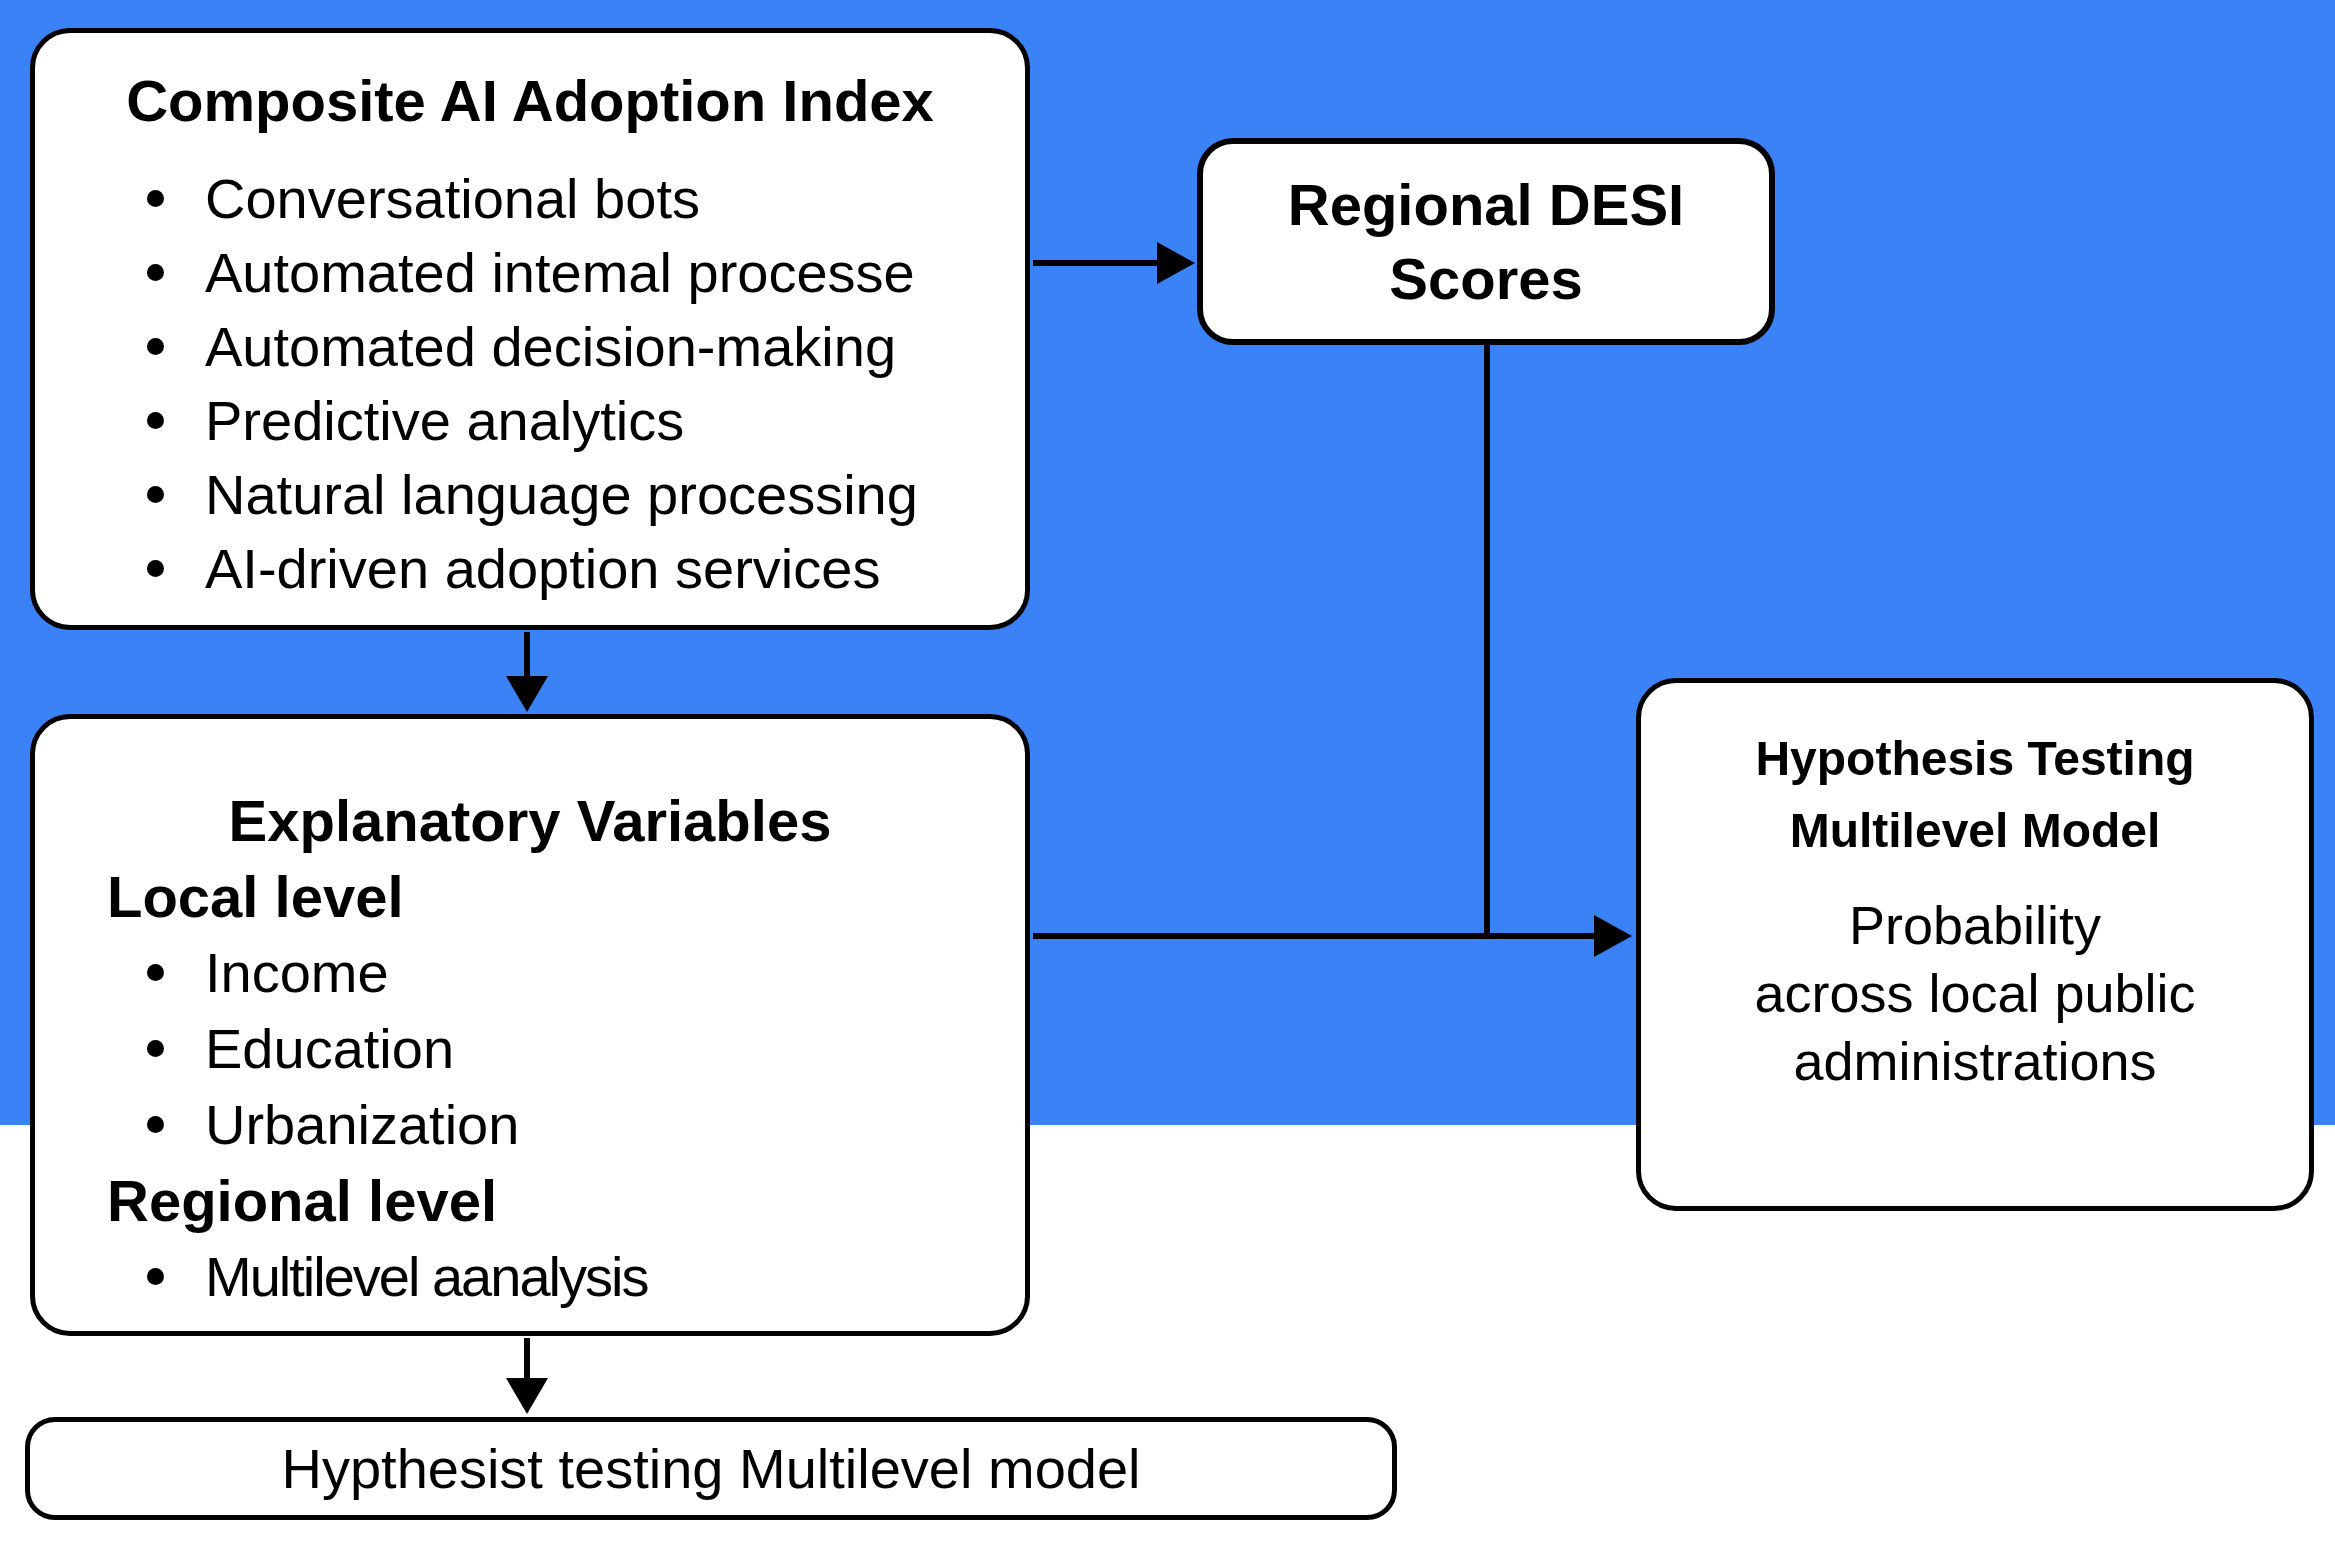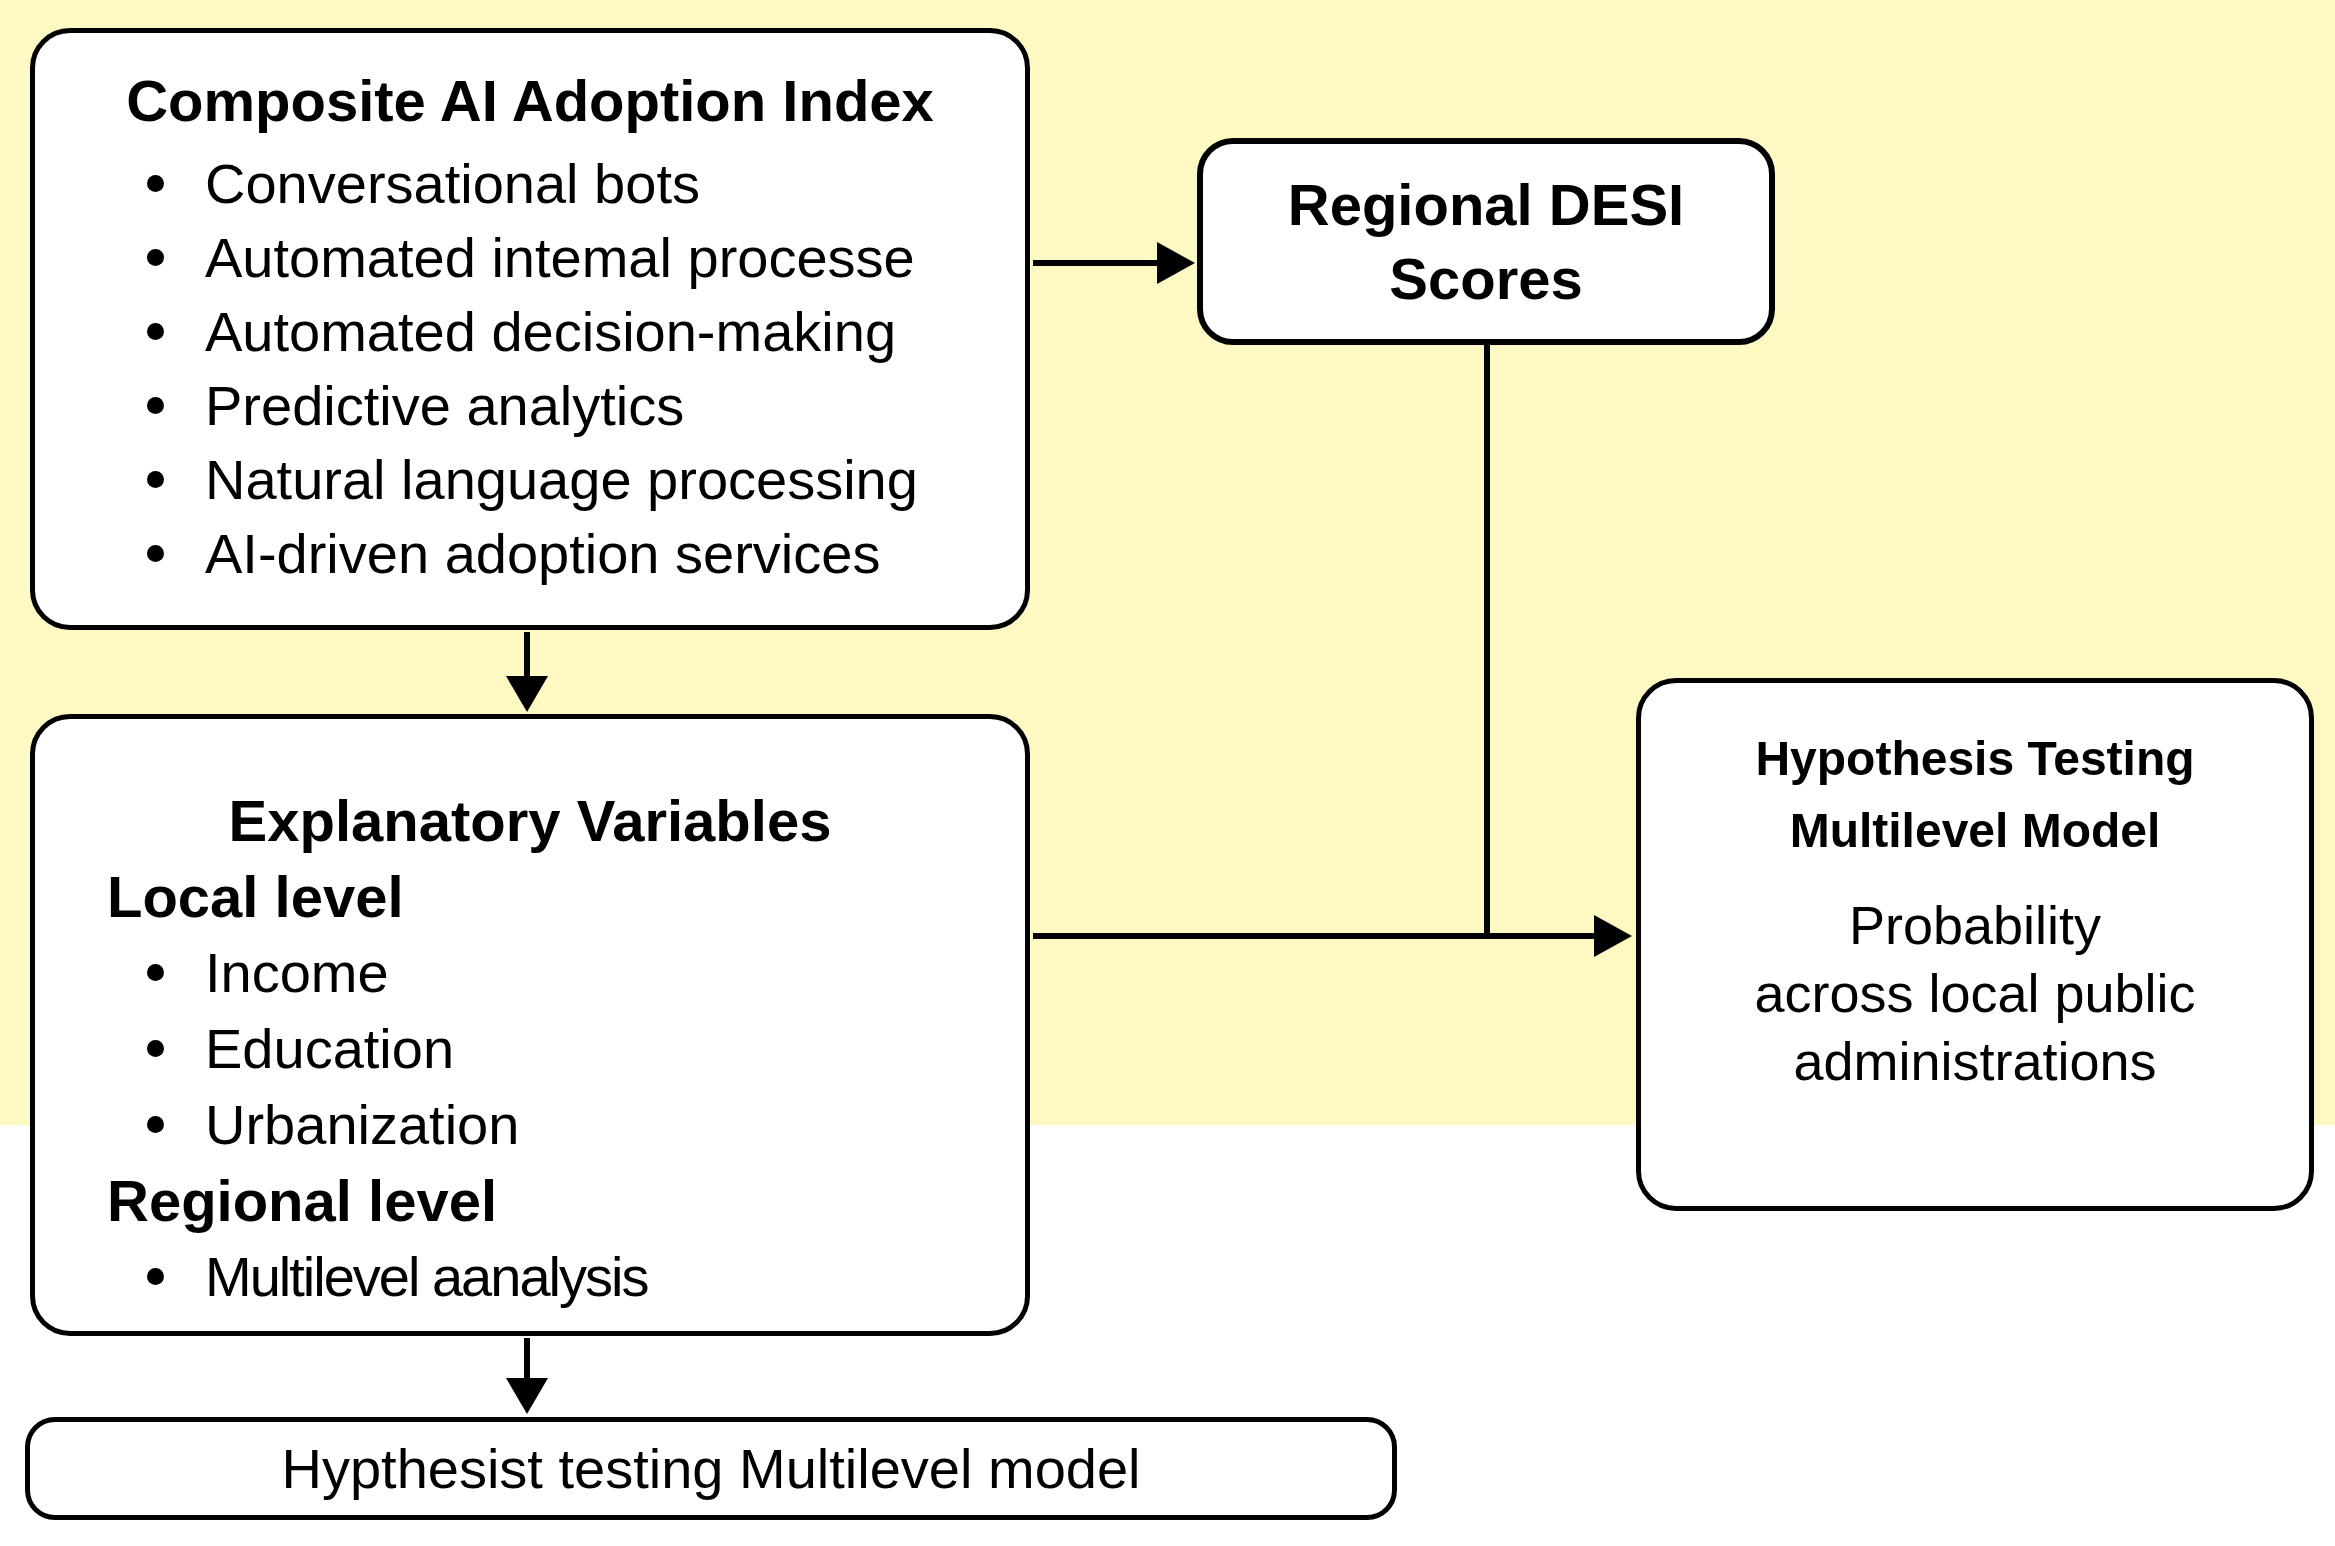--- a/index.html
+++ b/index.html
@@ -2,34 +2,34 @@
 <html><head>
 <meta charset="utf-8">
 <style>
   html,body{margin:0;padding:0;}
   body{
     width:2335px;height:1546px;background:#ffffff;
     font-family:"Liberation Sans","DejaVu Sans",sans-serif;
     color:#000;
     overflow:hidden;
   }
-  .canvas{position:relative;width:2335px;height:1125px;background:#fef9c3;}
+  .canvas{position:relative;width:2335px;height:1125px;background:#3b82f6;}
 
   .box{
     position:absolute;box-sizing:border-box;
     border:5px solid #000;border-radius:40px;background:#fff;
   }
 
   
   .box-composite{left:30px;top:28px;width:1000px;height:602px;}
   .box-composite .box-title{
     margin-top:34px;text-align:center;
     font-size:58px;font-weight:bold;line-height:68px;
   }
-  .bullets{list-style:none;margin:12px 0 0 0;padding:0;}
+  .bullets{list-style:none;margin:27px 0 0 0;padding:0;}
   .bullets li{
     position:relative;padding-left:170px;
     font-size:56px;line-height:74px;white-space:nowrap;
   }
   .bullets li::before{
     content:"";position:absolute;left:112px;top:28px;
     width:17px;height:17px;border-radius:50%;background:#000;
   }
 
   

